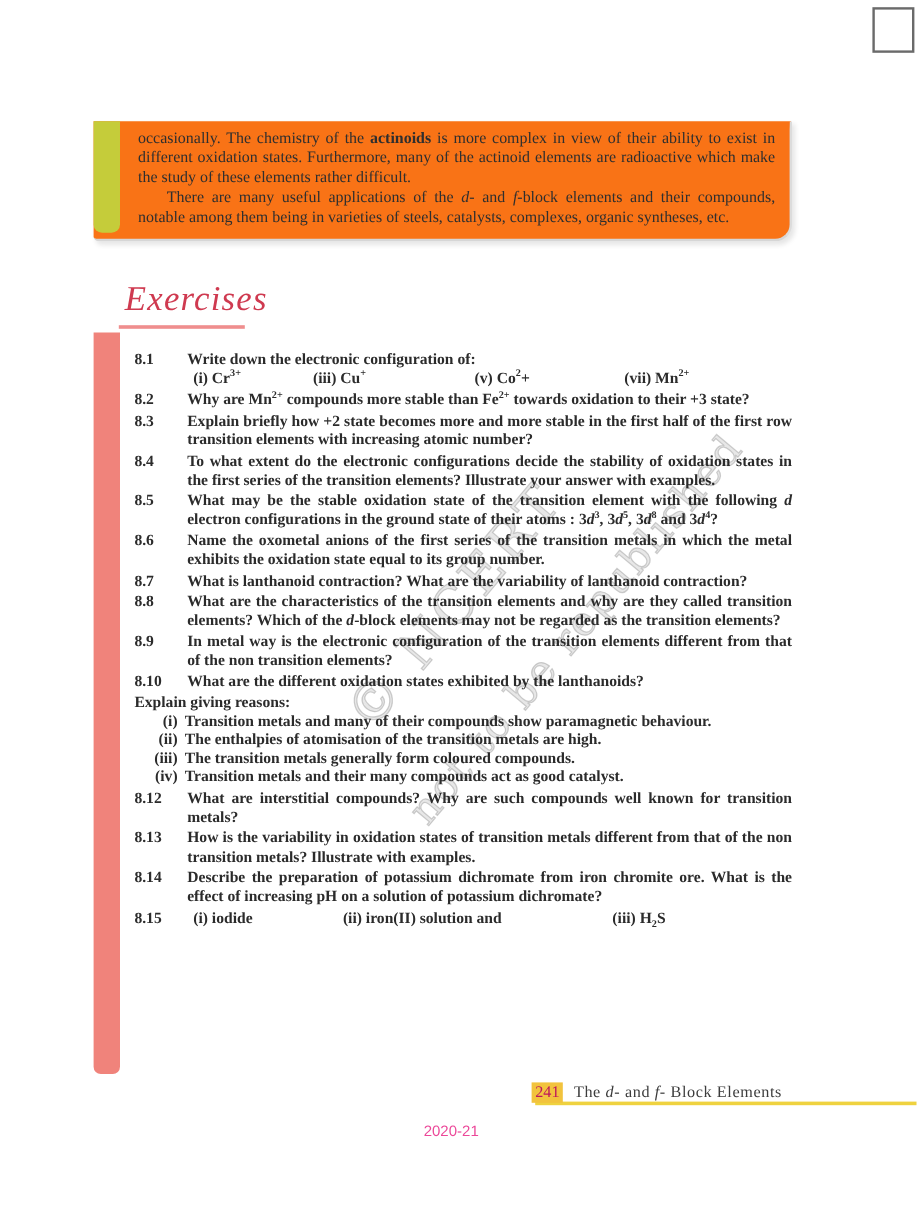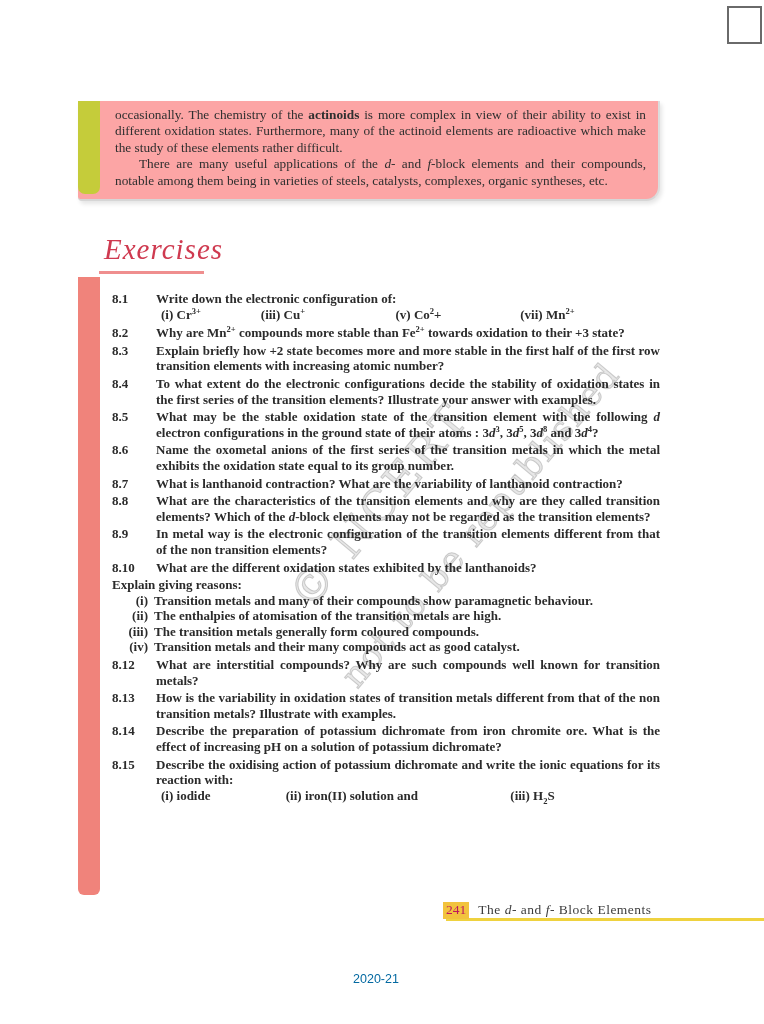--- a/index.html
+++ b/index.html
@@ -13,21 +13,21 @@
   
   .reg-mark {
     position:absolute; left:727px; top:6px; width:31px; height:34px;
     border:2px solid #6a6a6a; background:#fff;
   }
 
   
   .intro-card {
     position:absolute; left:78px; top:101px; width:582px;
     box-sizing:border-box; padding:6px 12px 10px 37px;
-    background:#fca5a5;
+    background:#f97316;
     border-right:2px solid #dcdcdc; border-bottom:2px solid #d6d6d6;
     border-radius:0 0 14px 4px;
     box-shadow:2px 3px 4px rgba(0,0,0,0.10);
     z-index:2;
   }
   .intro-bar {
     position:absolute; left:0; top:0; bottom:5px; width:22px;
     background:var(--intro-bar, #c5cc3a);
     border-radius:0 0 7px 7px;
   }
@@ -99,22 +99,22 @@
     background:var(--footer-accent, #efd23f); z-index:2;
   }
   .footer { position:absolute; left:443px; top:902px; z-index:3; font-size:13.5px; color:#3c3c3c; }
   .pg-num {
     display:inline-block; background:var(--footer-highlight, #f2c33d);
     padding:0 3px 1px 3px; color:#be185d;
   }
   .chapter { margin-left:9px; letter-spacing:0.5px; }
 
   .year {
-    position:absolute; left:0; top:972px; width:752px; text-align:center;
-    font-family:"Liberation Sans", sans-serif; font-size:12.5px; color:#0369a1; z-index:2;
+    position:absolute; left:0; top:936px; width:752px; text-align:center;
+    font-family:"Liberation Sans", sans-serif; font-size:12.5px; color:#ec4899; z-index:2;
   }
 </style>
 </head>
 <body>
 
 <div class="page">
 
   <div class="reg-mark"></div>
 
   <div class="wm wm-1">© NCERT</div>
@@ -235,21 +235,20 @@
         </div>
         <div class="ex-item">
           <span class="ex-num">8.14</span>
           <div class="ex-body">
             <div class="ex-text">Describe the preparation of potassium dichromate from iron chromite ore. What is the effect of increasing pH on a solution of potassium dichromate?</div>
           </div>
         </div>
         <div class="ex-item">
           <span class="ex-num">8.15</span>
           <div class="ex-body">
-            <div class="ex-text">Describe the oxidising action of potassium dichromate and write the ionic equations for its reaction with:</div>
             <div class="ex-inline">
               <span>(i) iodide</span>
               <span>(ii) iron(II) solution and</span>
               <span>(iii) H<sub>2</sub>S</span>
             </div>
           </div>
         </div>
       </div>
   </div>
 

